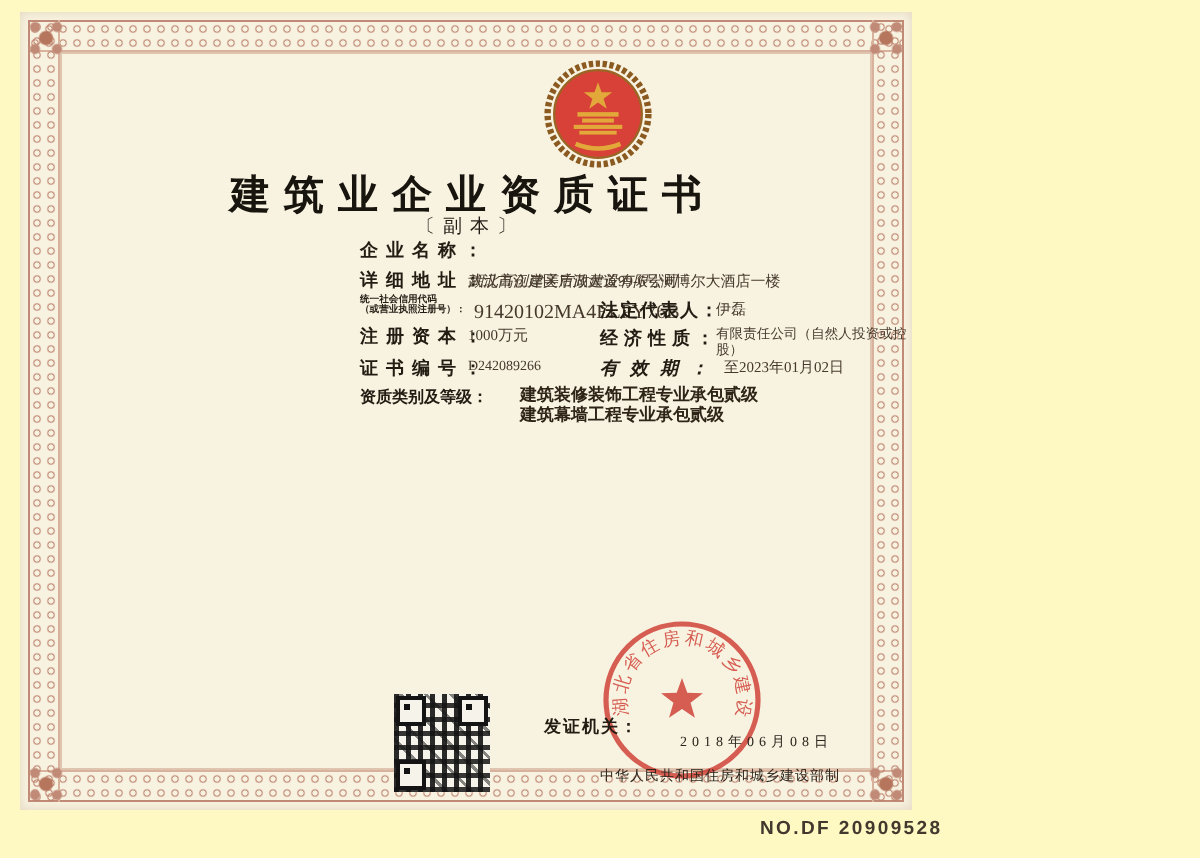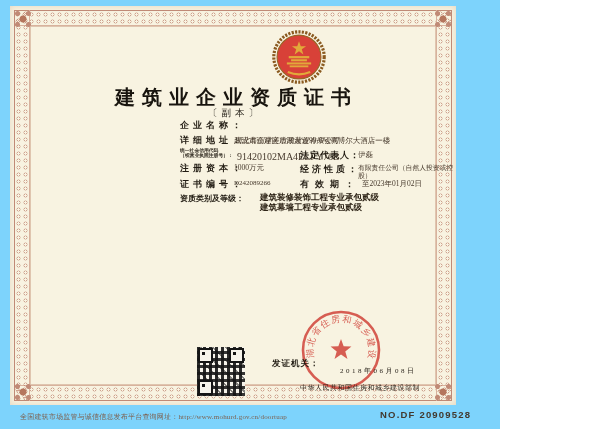--- a/index.html
+++ b/index.html
@@ -1,17 +1,17 @@
 <!DOCTYPE html>
 <html><head>
 <meta charset="utf-8">
 <style>
   html,body{margin:0;padding:0;}
   body{font-family:"Liberation Serif","DejaVu Serif",serif;}
-  #stage{position:relative;width:500px;height:429px;background:#7dd3fc;overflow:hidden;}
+  #stage{position:relative;width:600px;height:429px;background:#fef9c3;overflow:hidden;}
 
   
   .paper{position:absolute;left:10px;top:6px;width:446px;height:399px;
     background:#f8f3e1;
     box-shadow:0 0 6px rgba(190,160,130,.35) inset;}
 
   
   .lace{position:absolute;
     background-image:radial-gradient(circle at 50% 50%, rgba(186,122,102,0) 1.1px, rgba(186,122,102,.85) 1.5px, rgba(186,122,102,0) 2.3px);
     background-size:7px 7px;}
@@ -110,21 +110,21 @@
     <div class="lbl" style="left:290px;top:143px;letter-spacing:1px;">法定代表人：</div>
     <div class="val" style="left:348px;top:144px;text-align:center;">伊磊</div>
 
     <div class="lbl sp4" style="left:170px;top:156px;">注册资本：</div>
     <div class="val" style="left:224px;top:157px;">1000万元</div>
     <div class="lbl" style="left:290px;top:157px;letter-spacing:3px;">经济性质：</div>
     <div class="val wrapval" style="left:348px;top:158px;width:102px;font-size:6.8px;">有限责任公司（自然人投资或控股）</div>
 
     <div class="lbl sp4" style="left:170px;top:172px;">证书编号：</div>
     <div class="val" style="left:224px;top:173px;font-size:7px;">D242089266</div>
-    <div class="lbl" style="left:290px;top:172px;letter-spacing:6px;">有效期：</div>
+    <div class="lbl" style="left:290px;top:172px;letter-spacing:6px;font-style:italic;">有效期：</div>
     <div class="val" style="left:352px;top:173px;">至2023年01月02日</div>
 
     <div class="lbl" style="left:170px;top:187px;font-size:8px;">资质类别及等级：</div>
     <div class="quals" style="position:absolute;left:224px;top:186px;padding-left:26px;">
       <div>建筑装修装饰工程专业承包贰级</div>
       <div>建筑幕墙工程专业承包贰级</div>
     </div>
 
     <div class="qr">
       <div class="finder f1"></div>
@@ -141,15 +141,14 @@
       <text font-size="9" fill="#cf3d33" letter-spacing="1.5" font-family="Liberation Serif, serif">
         <textPath href="#sealArc" startOffset="2%">湖北省住房和城乡建设厅</textPath>
       </text>
     </svg>
 
     <div class="issuer">发证机关：</div>
     <div class="issue-date">2018年06月08日</div>
     <div class="ministry">中华人民共和国住房和城乡建设部制</div>
   </div>
 
-  <div class="query">全国建筑市场监管与诚信信息发布平台查询网址：http://www.mohurd.gov.cn/doortuap</div>
   <div class="serial">NO.DF 20909528</div>
 </div>
 
 </body></html>

